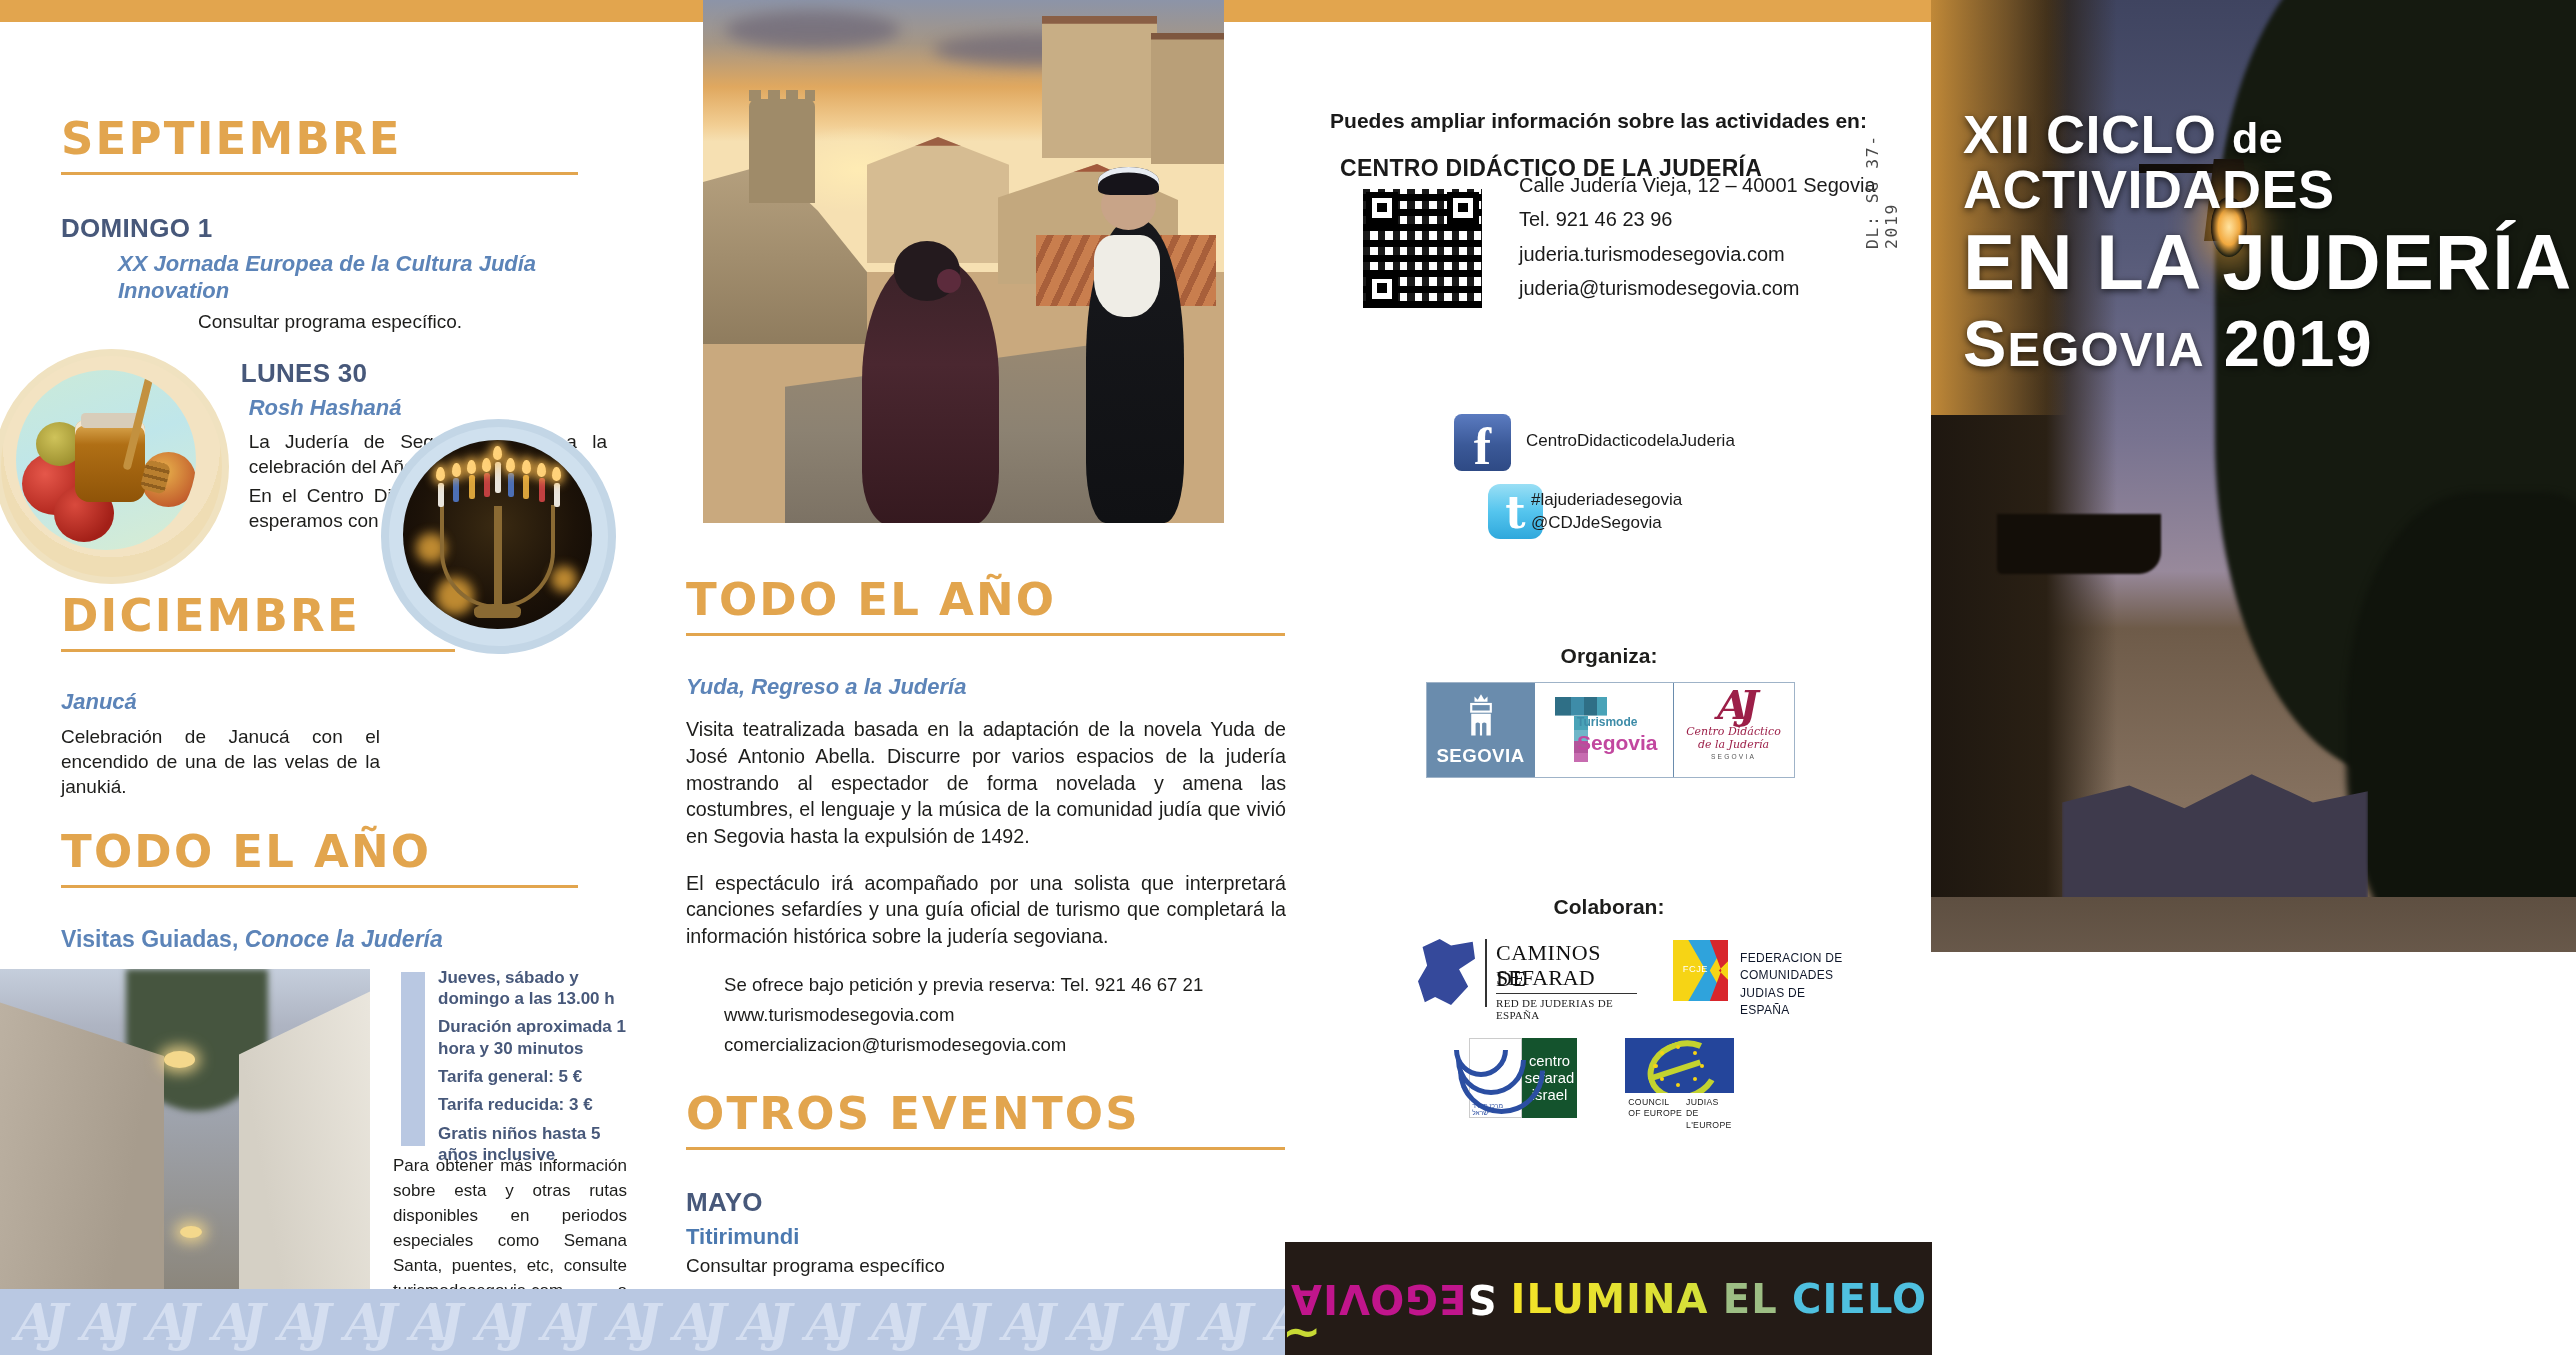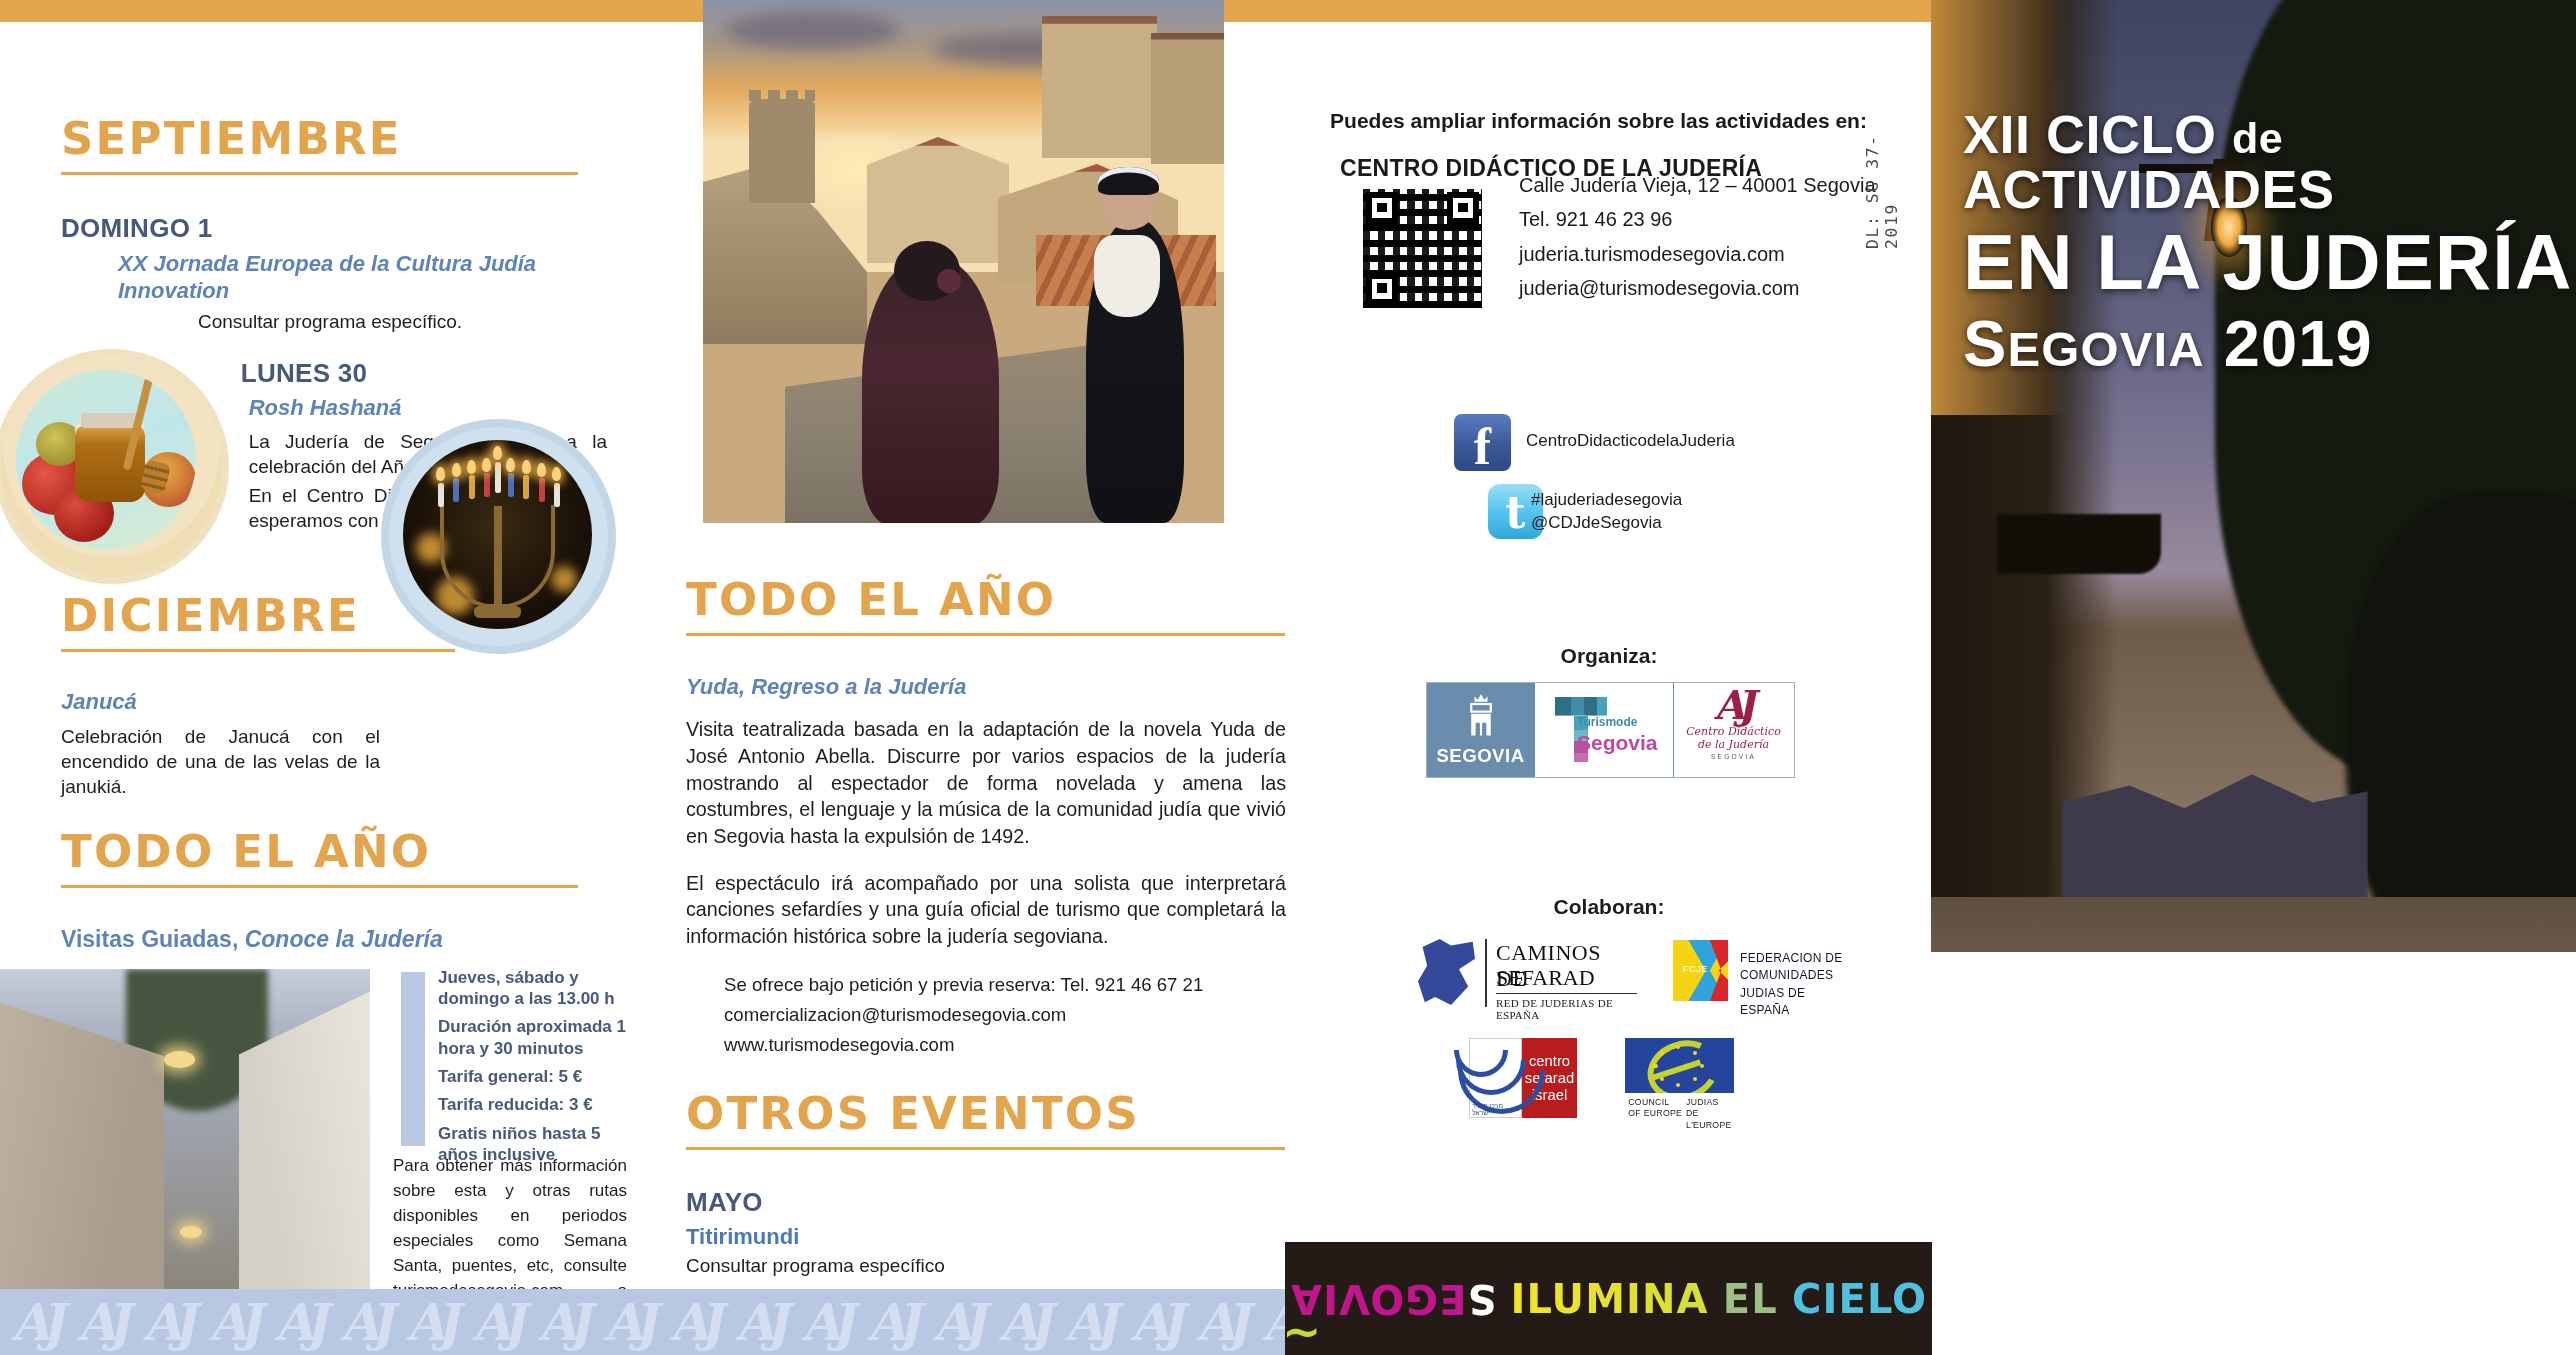--- a/index.html
+++ b/index.html
@@ -130,21 +130,21 @@
   .fcje-mark:before{content:"";position:absolute;left:15.3px;top:0;width:39px;height:61px;background:#2FA3DC;
      clip-path:polygon(0 0,100% 0,55% 50%,100% 100%,0 100%,45% 50%);}
   .fcje-mark:after{content:"";position:absolute;left:22px;top:0;width:33px;height:61px;background:#D8262C;
      clip-path:polygon(45% 0,100% 0,100% 35%,72% 50%,100% 65%,100% 100%,45% 100%,80% 50%);}
   .fcje-ac{position:absolute;left:9.8px;top:24px;font-size:9.3px;color:#fff;z-index:2;letter-spacing:0.5px;}
   .fcje-t{position:absolute;left:67px;top:9.8px;font-size:12px;line-height:1.45;color:#0f172a;letter-spacing:0.3px;}
   .csi{position:absolute;left:182px;top:1038px;width:108px;height:80px;display:flex;}
   .csi-left{width:52px;background:#fff;border:1.1px solid #ccc;position:relative;}
   .csi-arc{position:absolute;border:5.5px solid #2B4EA2;border-radius:50%;border-top-color:transparent;border-left-color:transparent;transform:rotate(45deg);}
   .csi-heb{position:absolute;bottom:1.1px;left:2.2px;font-size:6.6px;color:#2B4EA2;}
-  .csi-right{width:56px;background:#b91c1c;color:#fff;font-size:14.8px;line-height:1.15;padding-top:15.3px;box-sizing:border-box;text-align:center;}
+  .csi-right{width:56px;background:#14532d;color:#fff;font-size:14.8px;line-height:1.15;padding-top:15.3px;box-sizing:border-box;text-align:center;}
   .coe{position:absolute;left:338px;top:1038px;width:109px;height:82px;}
   .coe-flag{position:absolute;left:0;top:0;width:109px;height:55px;background:#24459B;overflow:hidden;}
   .coe-e{position:absolute;left:22px;top:3.3px;width:60px;height:47px;border:6.6px solid #C3D32F;border-radius:50%;
      border-right-color:transparent;transform:rotate(-18deg);}
   .coe-e:after{content:"";position:absolute;left:-2.2px;top:17.5px;width:51px;height:6.6px;background:#C3D32F;}
   .coe-star{position:absolute;width:4.4px;height:4.4px;background:#F6D415;border-radius:50%;}
   .coe-t{position:absolute;top:59px;font-size:8.7px;line-height:1.3;color:#222;letter-spacing:0.3px;}
   
   .dark-band{left:1285px;top:1242px;width:647px;height:114px;background:#241B16;}
   .slogan{position:absolute;left:0;top:0;width:100%;height:100%;display:flex;align-items:center;justify-content:center;
@@ -319,22 +319,22 @@
       <div class="m-fig" style="left:391px;top:235px;width:66px;height:82px;background:#EFEDE6;border-radius:30% 30% 45% 45%;"></div>
     </div>
 
     <div class="mid-content">
       <h2 class="h-gold" style="width:599px;">TODO EL AÑO</h2>
       <div class="evt yuda">Yuda, Regreso a la Judería</div>
       <p class="mid-p">Visita teatralizada basada en la adaptación de la novela Yuda de José Antonio Abella. Discurre por varios espacios de la judería mostrando al espectador de forma novelada y amena las costumbres, el lenguaje y la música de la comunidad judía que vivió en Segovia hasta la expulsión de 1492.</p>
       <p class="mid-p">El espectáculo irá acompañado por una solista que interpretará canciones sefardíes y una guía oficial de turismo que completará la información histórica sobre la judería segoviana.</p>
       <div class="booking">
         <div>Se ofrece bajo petición y previa reserva: Tel. 921 46 67 21</div>
+        <div>www.turismodesegovia.com</div>
         <div>comercializacion@turismodesegovia.com</div>
-        <div>www.turismodesegovia.com</div>
       </div>
 
       <h2 class="h-gold" style="width:599px;margin-top:31px;">OTROS EVENTOS</h2>
       <div class="day oe-day">MAYO</div>
       <div class="oe-name">Titirimundi</div>
       <div class="oe-note">Consultar programa específico</div>
       <div class="day oe-day" style="margin-top:38px;">JULIO</div>
       <div class="oe-name">XIX Festival de Narradores Orales de Segovia</div>
 
     </div>

